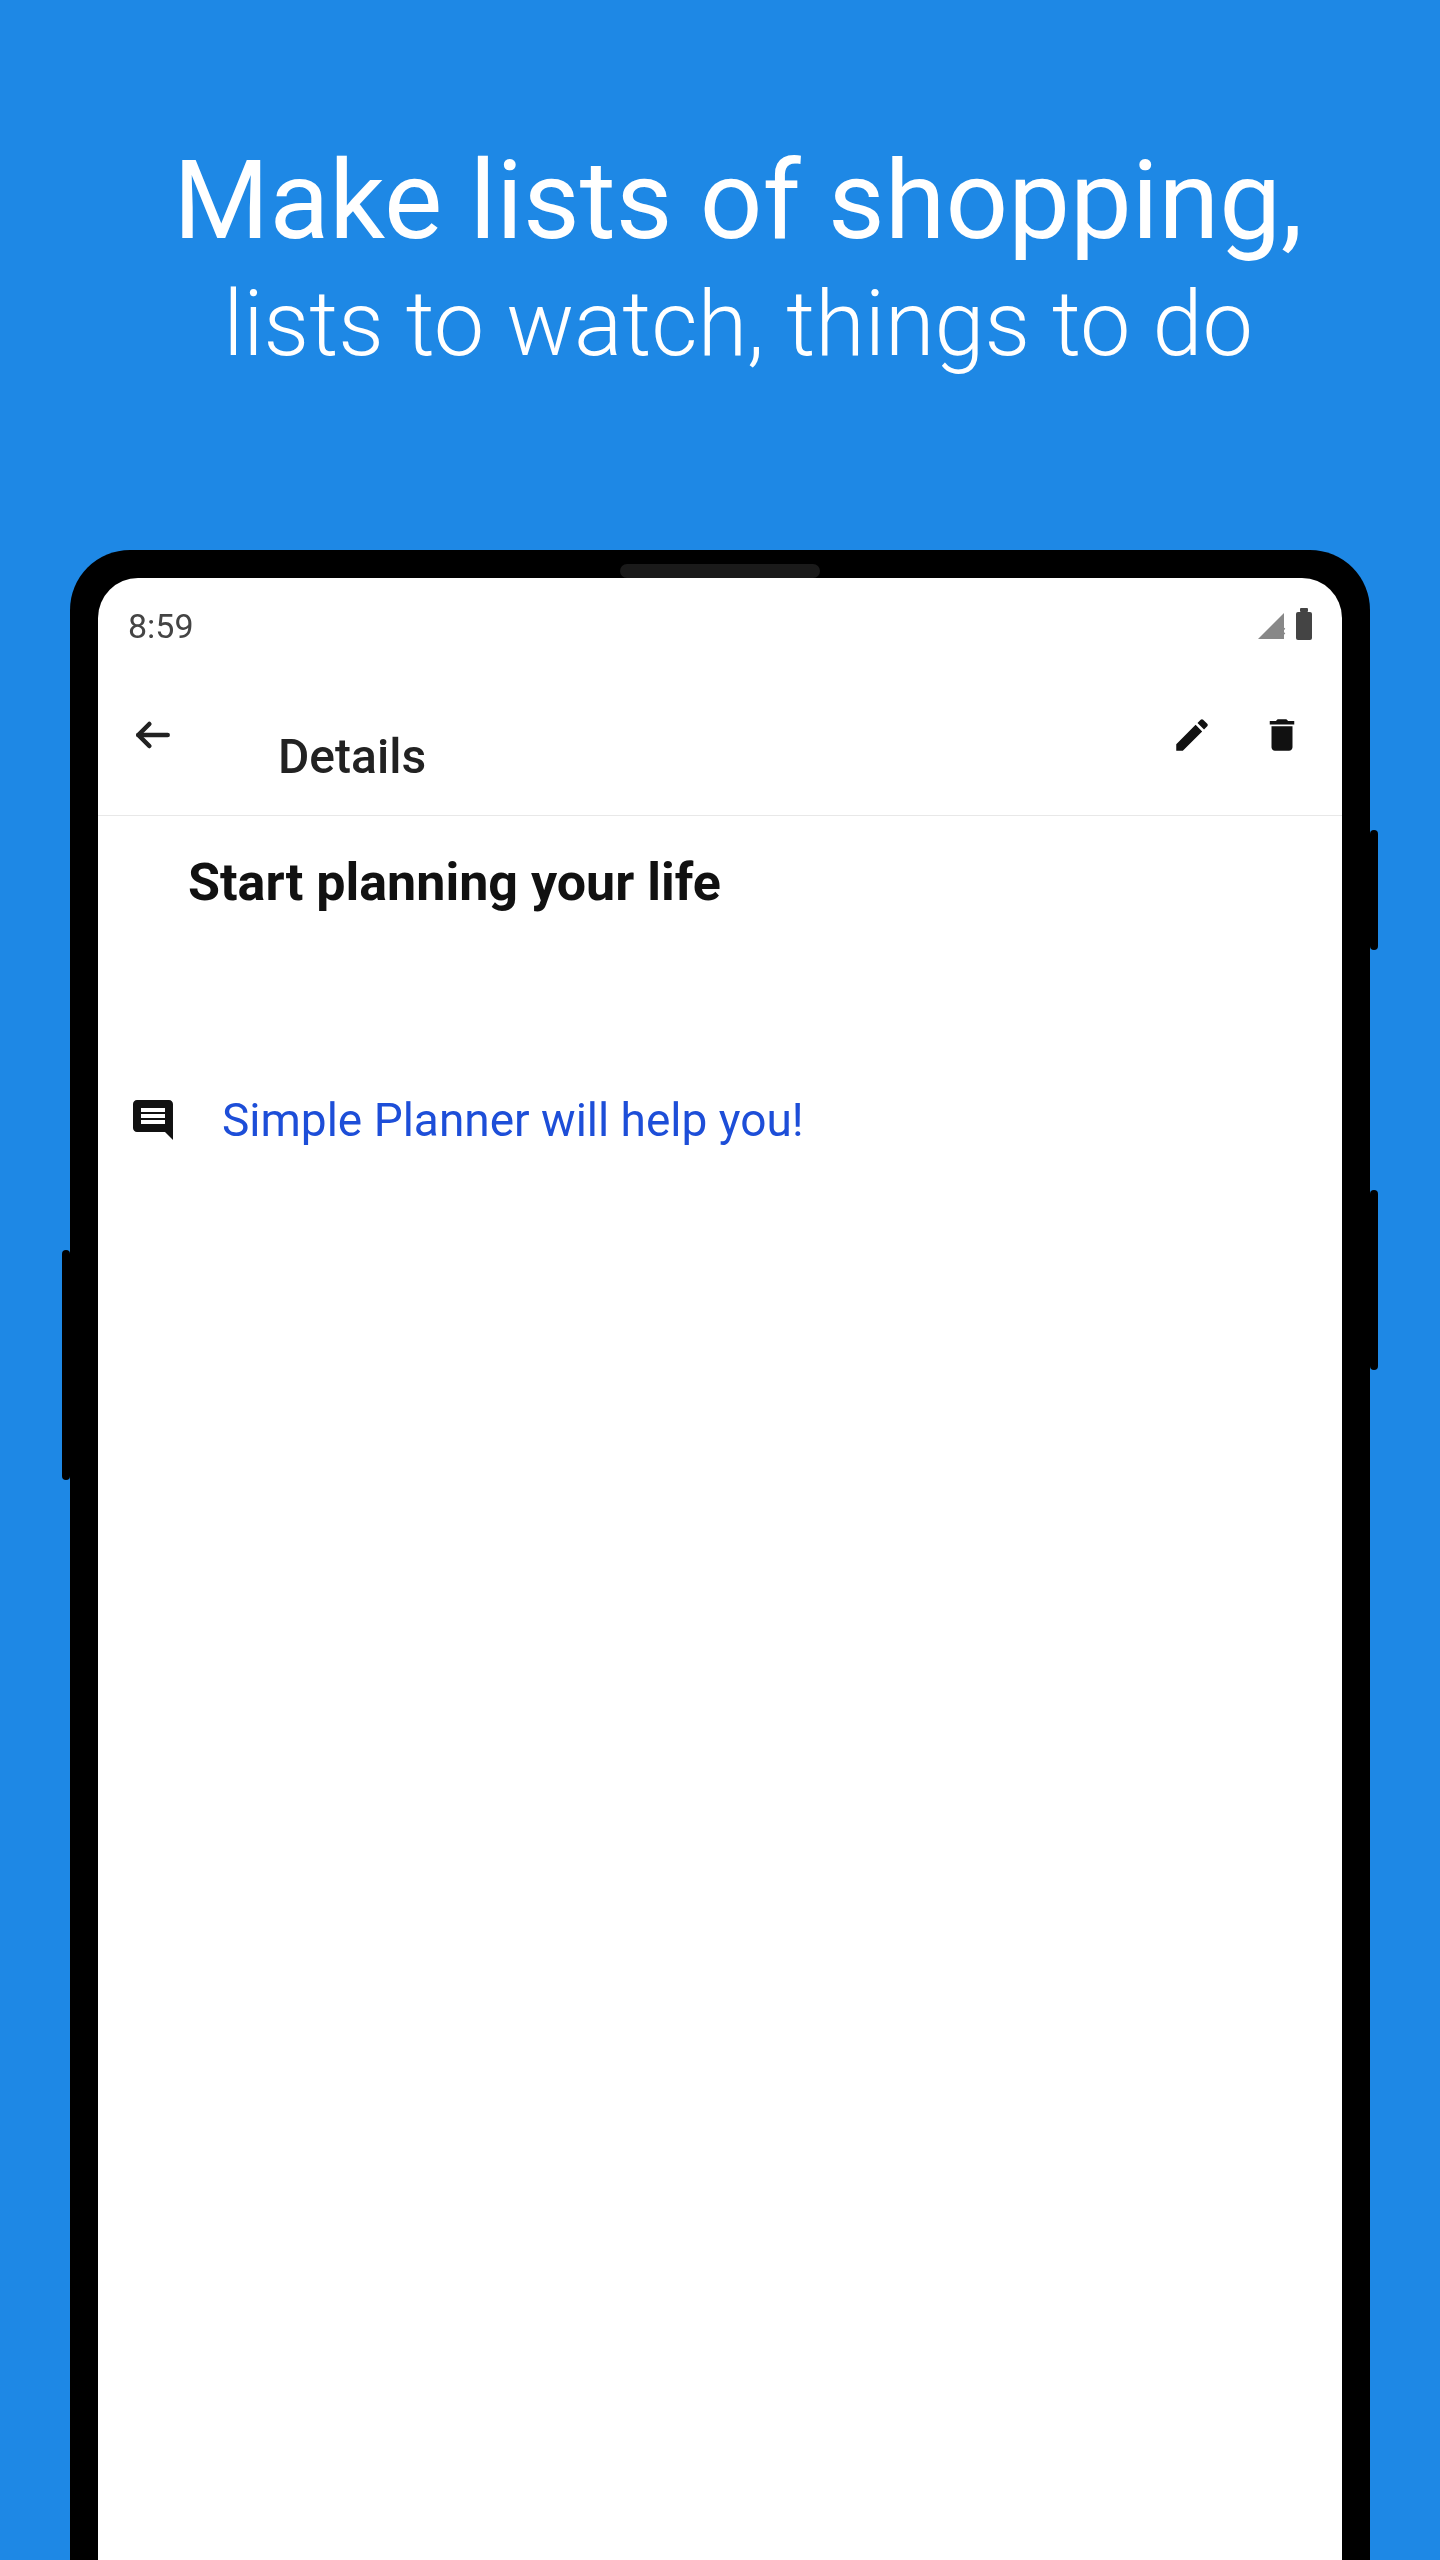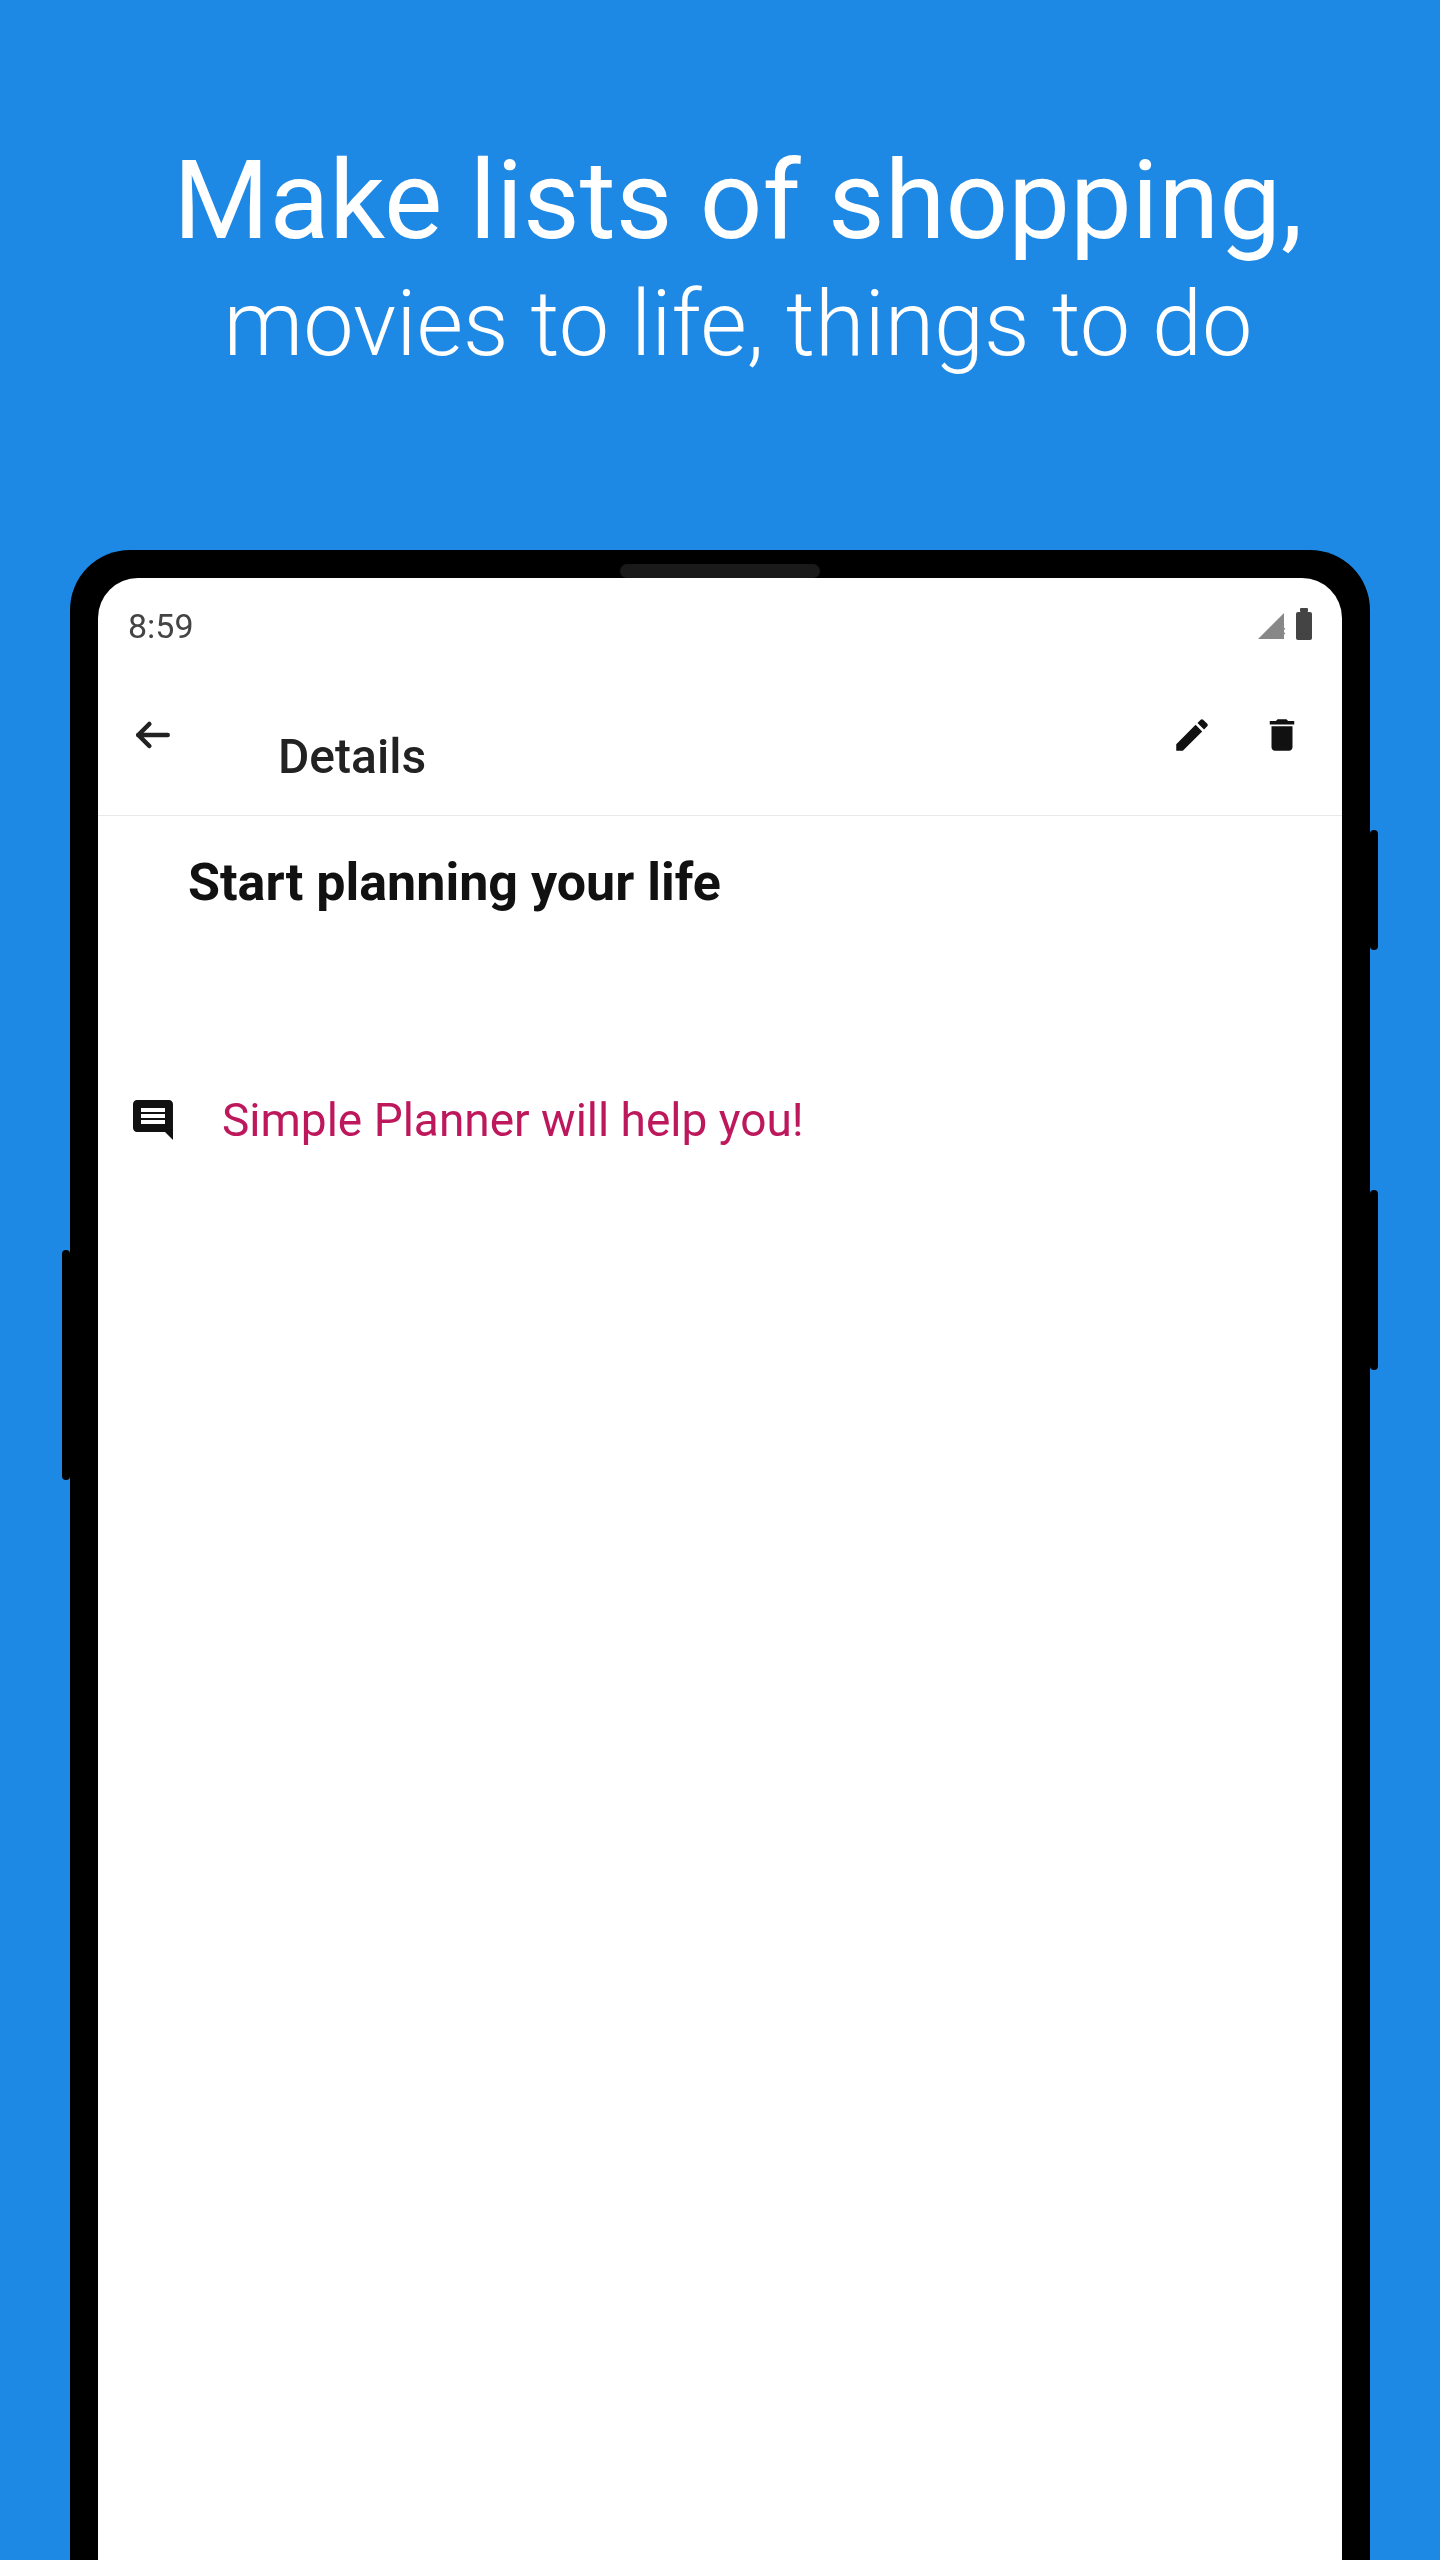--- a/index.html
+++ b/index.html
@@ -207,29 +207,29 @@
   .comment-icon-wrap {
     width: 50px;
     height: 50px;
     display: flex;
     align-items: center;
     justify-content: center;
   }
   
   .description-text {
     font-size: 46px;
-    color: #be185d;
+    color: #1d4ed8;
   }
 </style>
 </head>
 <body>
 
 <div class="promo-text">
   <div class="promo-line1">Make lists of shopping,</div>
-  <div class="promo-line2">movies to life, things to do</div>
+  <div class="promo-line2">lists to watch, things to do</div>
 </div>
 
 <div class="phone-frame">
   <div class="phone-notch"></div>
   <div class="phone-button-right-1"></div>
   <div class="phone-button-right-2"></div>
   <div class="phone-button-left"></div>
 
   <div class="phone-screen">
 

